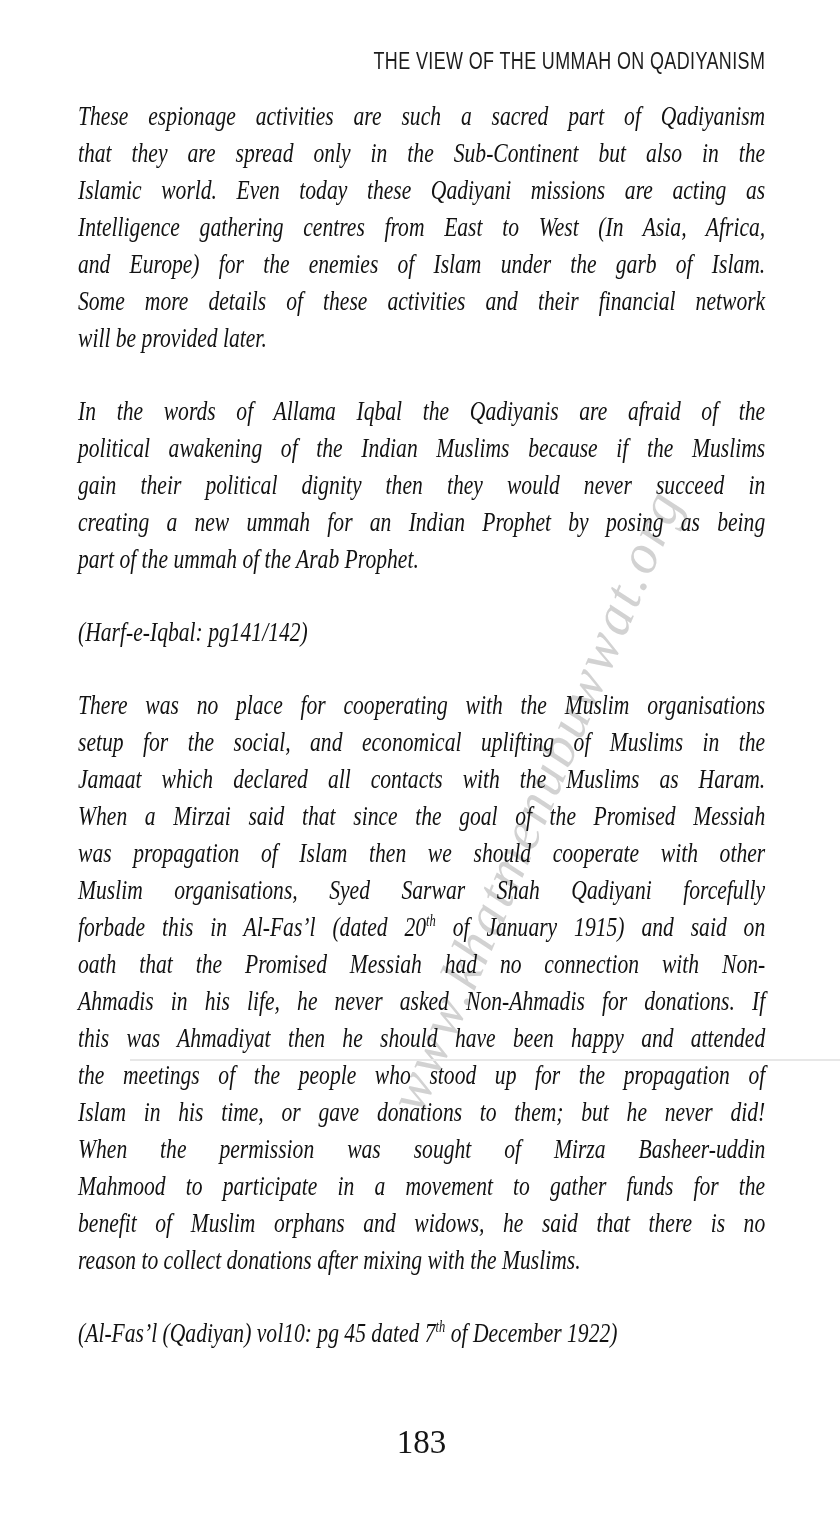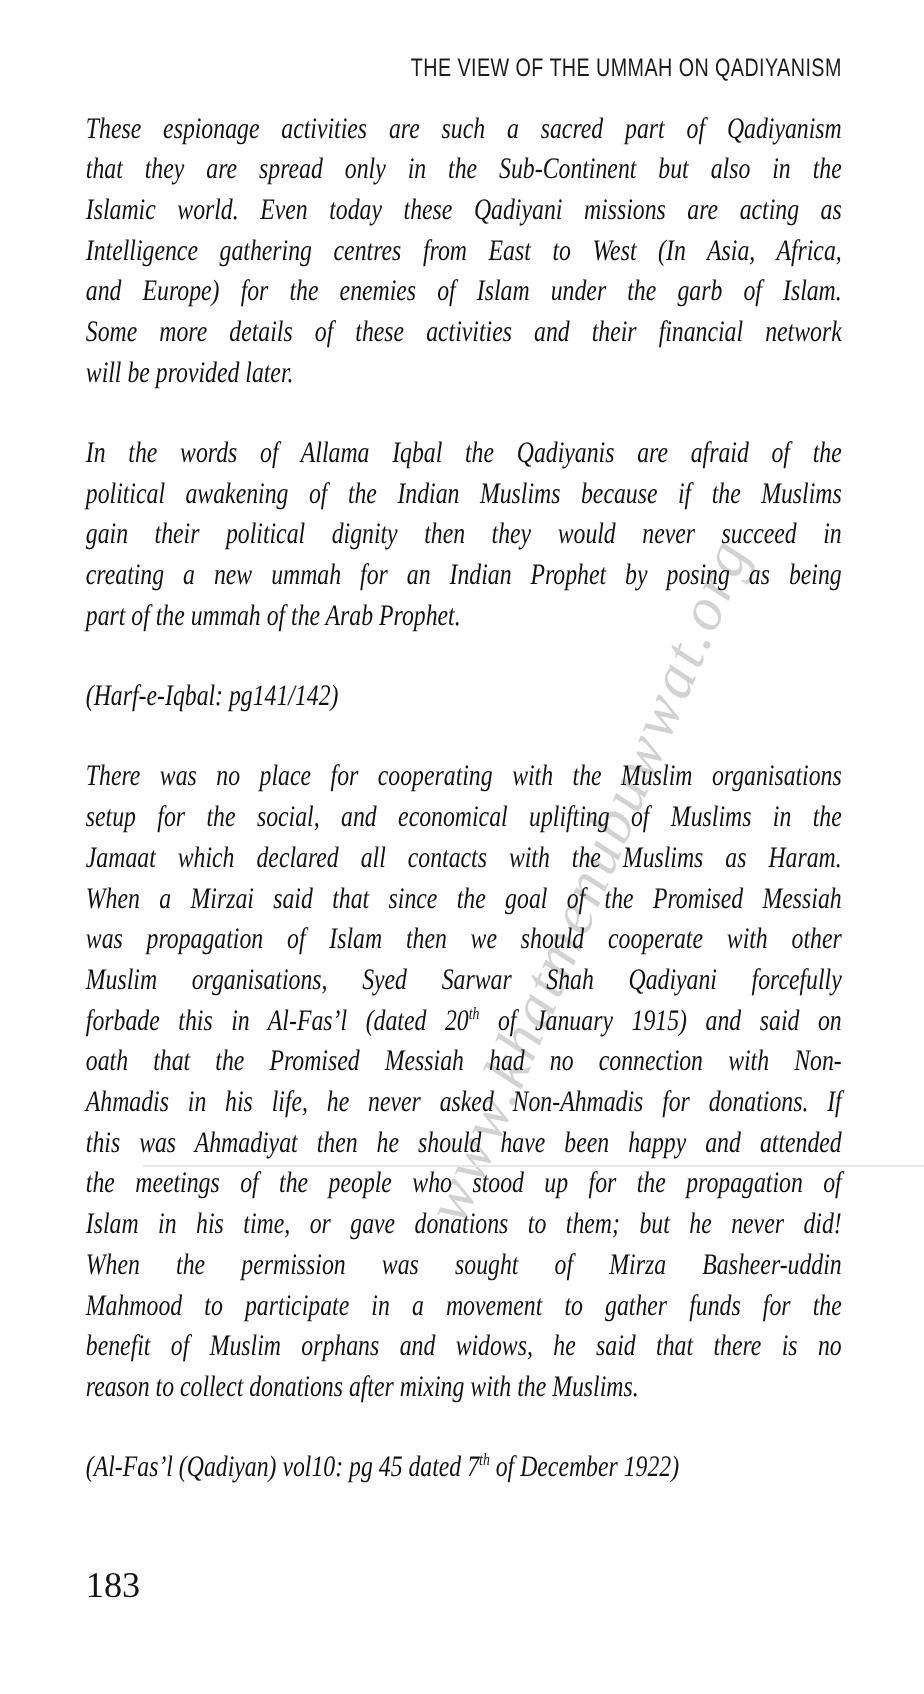--- a/index.html
+++ b/index.html
@@ -79,20 +79,21 @@
     font-size: 0.58em;
     line-height: 0;
     vertical-align: super;
   }
 
   .page-number {
     position: absolute;
     left: 78px;
     top: 1424px;
     width: 687px;
+    text-align: center;
     font-family: "Liberation Serif", serif;
     font-style: normal;
     font-size: 33px;
     color: #141414;
     z-index: 1;
   }
 </style>
 </head>
 <body>
 

